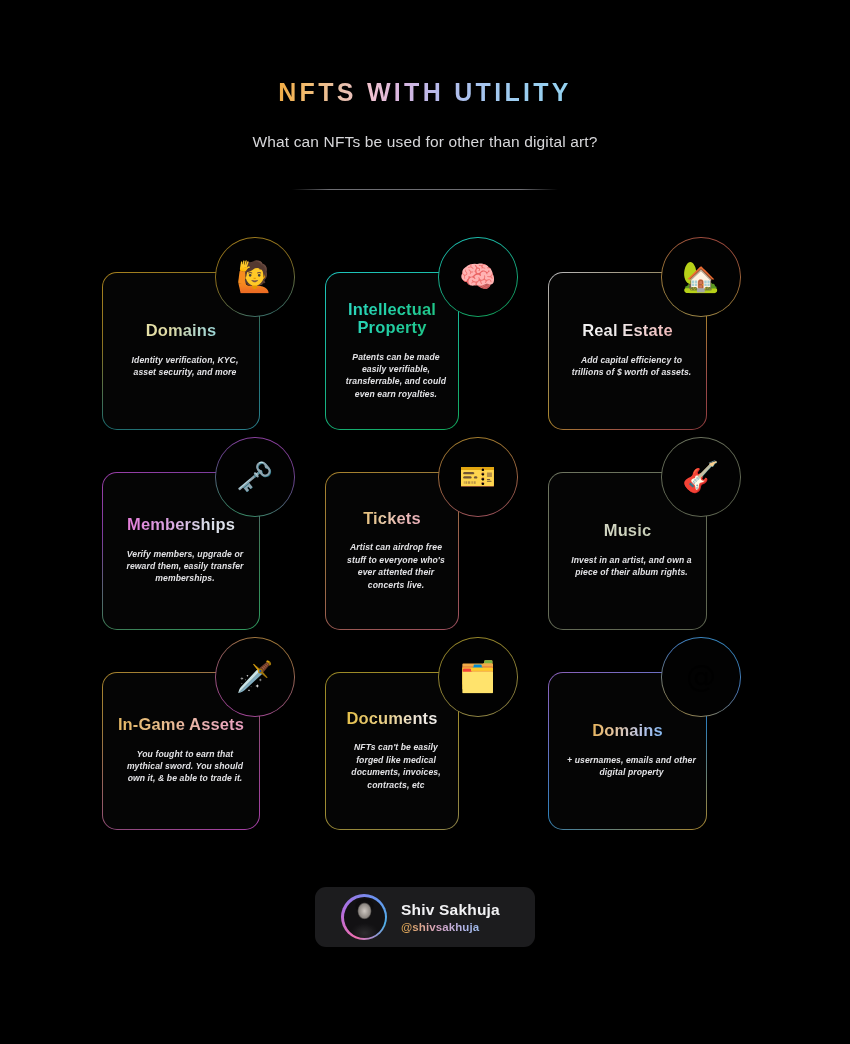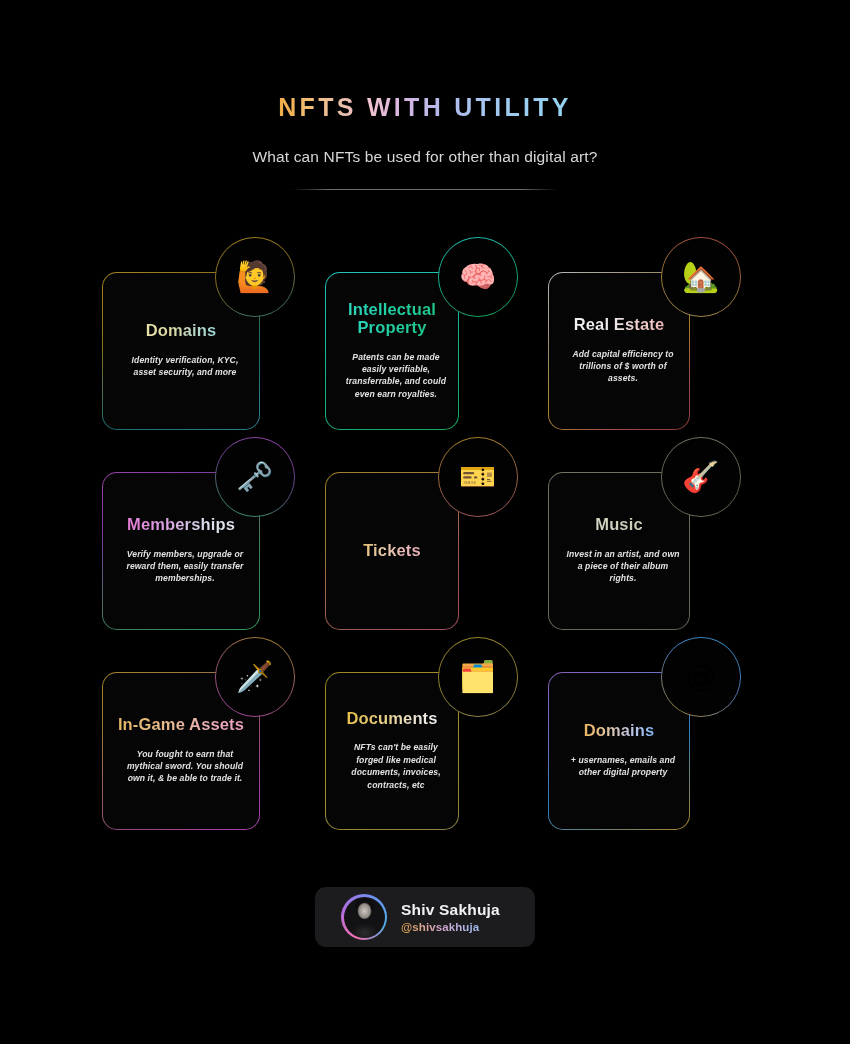--- a/index.html
+++ b/index.html
@@ -15,21 +15,20 @@
     font-family: "Liberation Sans", sans-serif;
     -webkit-font-smoothing: antialiased;
   }
 
   
   .header {
     position: absolute;
     top: 0; left: 0;
     width: 850px;
     text-align: center;
-    margin-top: 15px;
   }
   .page-title {
     margin: 0;
     padding-top: 78px;
     font-size: 25px;
     font-weight: 700;
     letter-spacing: 3.3px;
     background: linear-gradient(95deg,
         #f0a738 0%,
         #f2bd74 13%,
@@ -102,21 +101,21 @@
     background: #050505;
     display: flex;
     flex-direction: column;
     align-items: center;
     justify-content: center;
     text-align: center;
     padding: 6px 9px 8px 9px;
     box-sizing: border-box;
   }
   .cell.c1 .card { left: 14px; width: 134px; }
-  .cell.c2 .card { left: 14px; width: 142px; }
+  .cell.c2 .card { left: 14px; width: 159px; }
 
   .card-title {
     font-size: 16.5px;
     font-weight: 700;
     line-height: 1.12;
     letter-spacing: .15px;
     margin: 0 0 0 0;
     -webkit-background-clip: text;
     background-clip: text;
     color: transparent;
@@ -271,20 +270,21 @@
         </div>
       </div>
       <div class="bubble" style="background: linear-gradient(200deg, rgb(155, 63, 168) 0%, rgb(106, 74, 146) 45%, rgb(47, 154, 94) 100%);">
         <div class="bubble-inner glyph">🗝️</div>
       </div>
     </div>
     <div class="cell c1 r1">
       <div class="card" style="background: linear-gradient(150deg, rgb(168, 131, 44) 0%, rgb(154, 122, 56) 28%, rgb(154, 90, 82) 68%, rgb(156, 79, 94) 100%);">
         <div class="card-inner">
           <div class="card-title" style="background-image: linear-gradient(100deg, rgb(232, 192, 120) 0%, rgb(230, 201, 164) 35%, rgb(233, 184, 184) 70%, rgb(234, 176, 182) 100%);">Tickets</div>
+          <div class="card-desc">Artist can airdrop free stuff to everyone who's ever attented their concerts live.</div>
         </div>
       </div>
       <div class="bubble" style="background: linear-gradient(170deg, rgb(168, 131, 44) 0%, rgb(161, 106, 66) 50%, rgb(156, 79, 94) 100%);">
         <div class="bubble-inner glyph">🎫</div>
       </div>
     </div>
     <div class="cell c2 r1">
       <div class="card" style="background: linear-gradient(150deg, rgb(110, 117, 96) 0%, rgb(102, 109, 88) 50%, rgb(94, 101, 80) 100%);">
         <div class="card-inner">
           <div class="card-title" style="background-image: linear-gradient(100deg, rgb(212, 216, 196) 0%, rgb(205, 210, 189) 50%, rgb(198, 204, 182) 100%);">Music</div>

